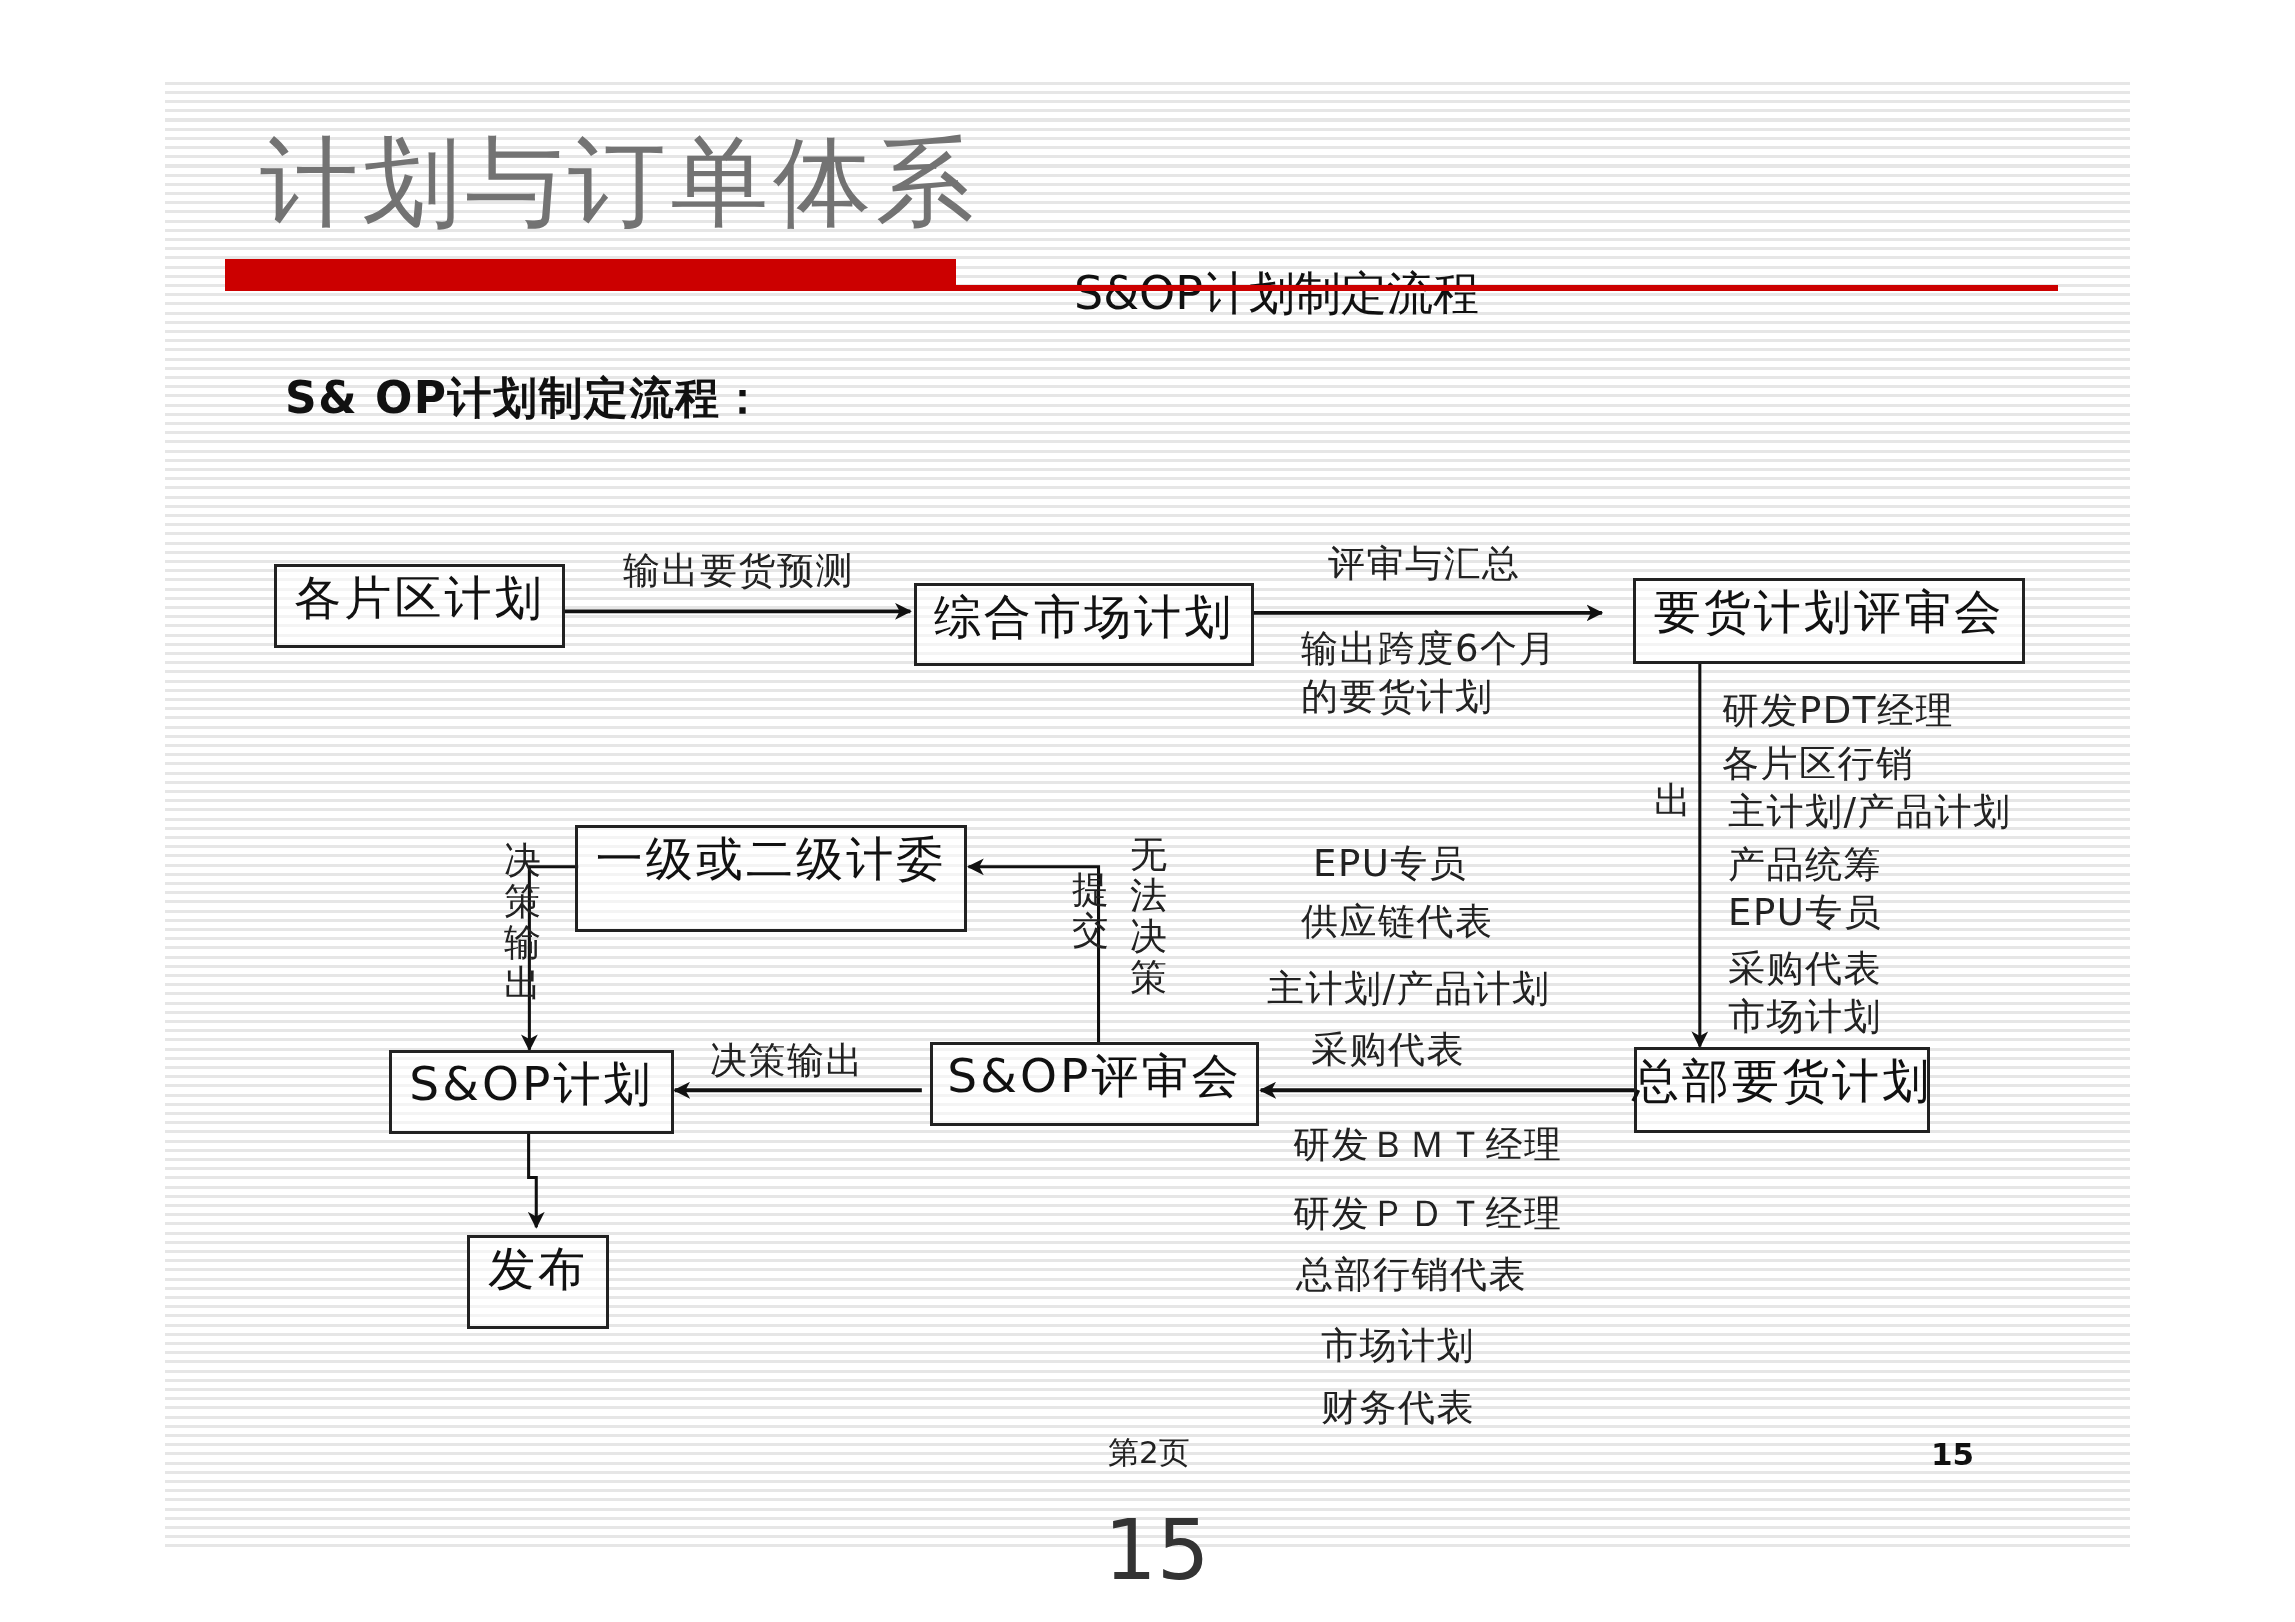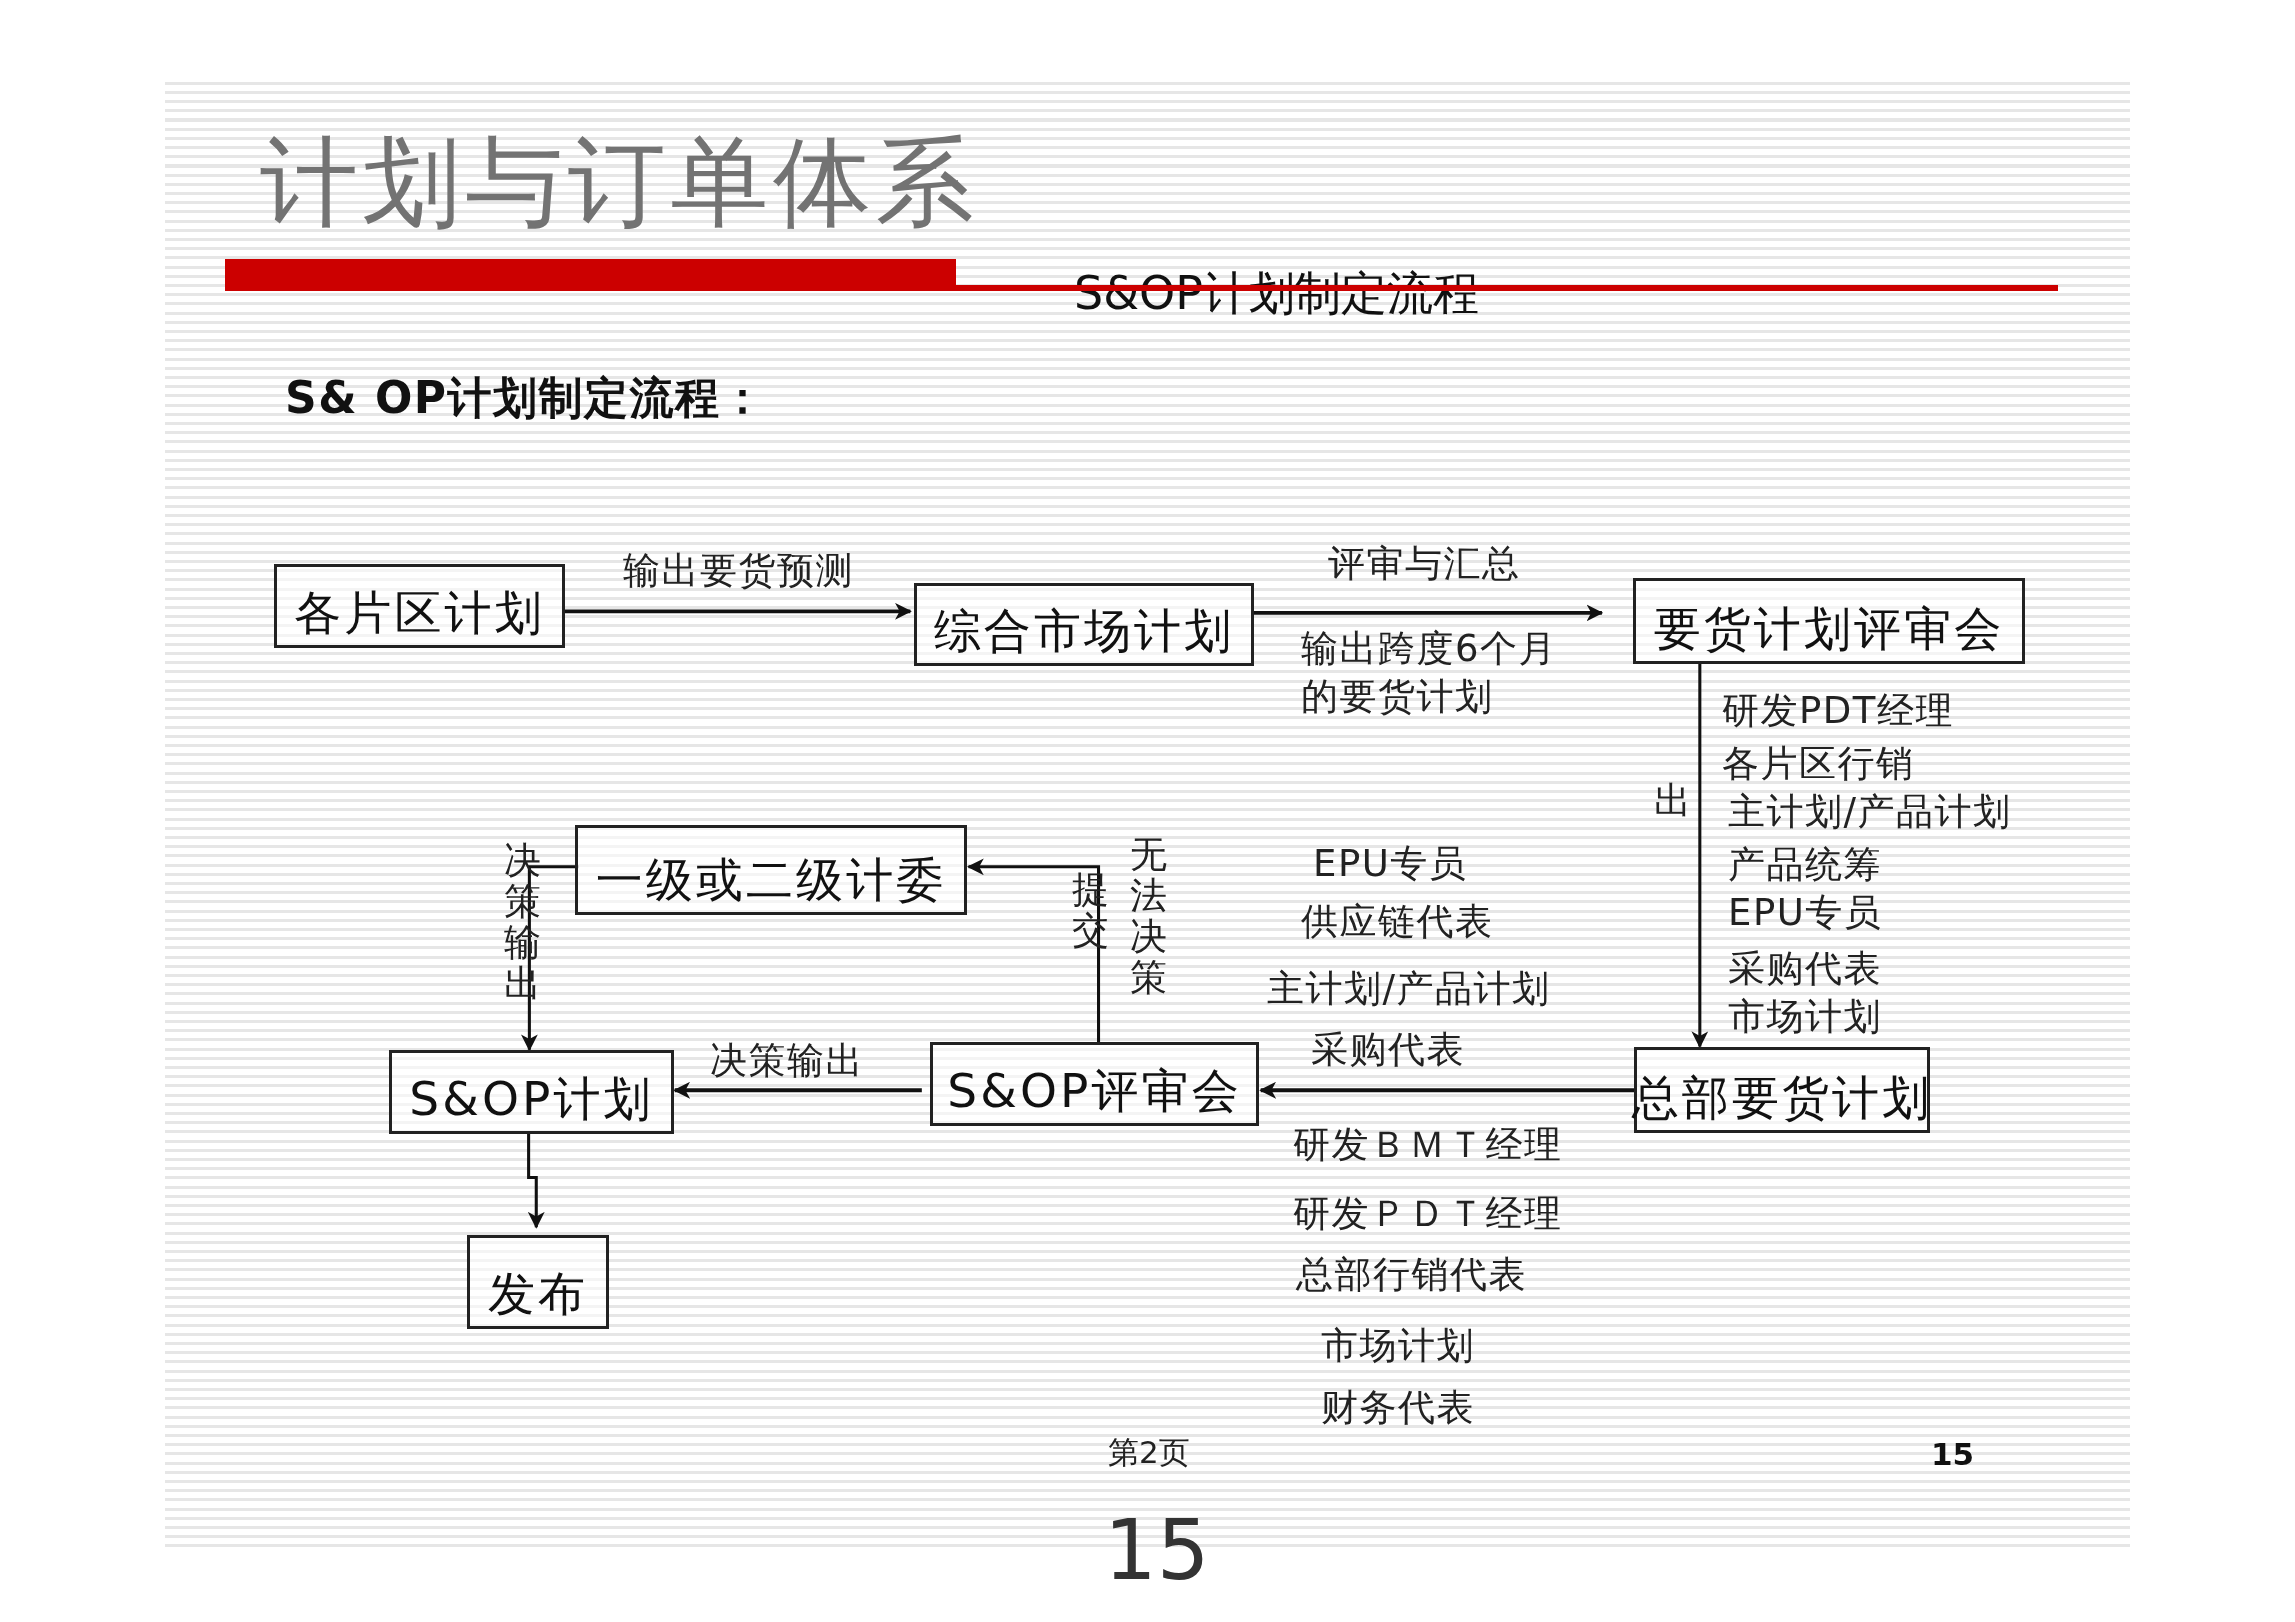--- a/index.html
+++ b/index.html
@@ -16,21 +16,21 @@
   .title {
     left:260px; top:129px; font-size:98px; line-height:107px; letter-spacing:4.6px;
     font-family:"DejaVu Serif","Liberation Serif",serif; color:#737373;
   }
   .red-thick { position:absolute; left:225px; top:259px; width:731px; height:32px; background:#cc0000; }
   .red-thin { position:absolute; left:956px; top:285px; width:1102px; height:6.1px; background:#cc0000; }
   .subtitle { left:1074px; top:222px; font-size:46px; line-height:54px; color:#111;margin-top:44px; }
   .heading { left:285px; top:371px; font-size:44px; line-height:54px; font-weight:bold; letter-spacing:1.5px; }
   .box {
     position:absolute; border:3.8px solid #222; background:rgba(255,255,255,0.55);
-    display:flex; align-items:flex-end; justify-content:center; box-sizing:border-box;
+    display:flex; align-items:flex-start; justify-content:center; box-sizing:border-box;
     font-size:47px; letter-spacing:3.1px; white-space:nowrap; color:#111;
   }
   .lbl { position:absolute; white-space:nowrap; font-size:37px; line-height:44px; color:#222; letter-spacing:1.5px; }
   .stack { display:flex; flex-direction:column; }
   .vtext { position:absolute; font-size:37px; line-height:41px; width:41px; text-align:center; color:#222; }
   .footer-left { left:1108px; top:1435px; font-size:31px; line-height:35px; color:#222; }
   .footer-right { left:1931px; top:1437px; font-size:31px; line-height:35px; font-weight:bold; color:#111; }
   .page-num { left:1104px; top:1506px; font-size:83px; line-height:89px; color:#333; }
   svg.lines { position:absolute; left:0; top:0; width:2295px; height:1622px; pointer-events:none; }
 </style>
@@ -76,21 +76,21 @@
 
 <div class="box" style="left:274px;top:564px;width:291px;height:84px;">
     <span>各片区计划</span>
   </div>
 <div class="box" style="left:914px;top:583px;width:340px;height:83px;">
     <span>综合市场计划</span>
   </div>
 <div class="box" style="left:1633px;top:578px;width:392px;height:86px;">
     <span>要货计划评审会</span>
   </div>
-<div class="box" style="left:575px;top:825px;width:392px;height:90px;">
+<div class="box" style="left:575px;top:825px;width:392px;height:107px;">
     <span>一级或二级计委</span>
   </div>
 <div class="box" style="left:389px;top:1050px;width:285px;height:84px;">
     <span>S&amp;OP计划</span>
   </div>
 <div class="box" style="left:930px;top:1042px;width:329px;height:84px;">
     <span>S&amp;OP评审会</span>
   </div>
 <div class="box" style="left:1634px;top:1047px;width:296px;height:86px;">
     <span>总部要货计划</span>

